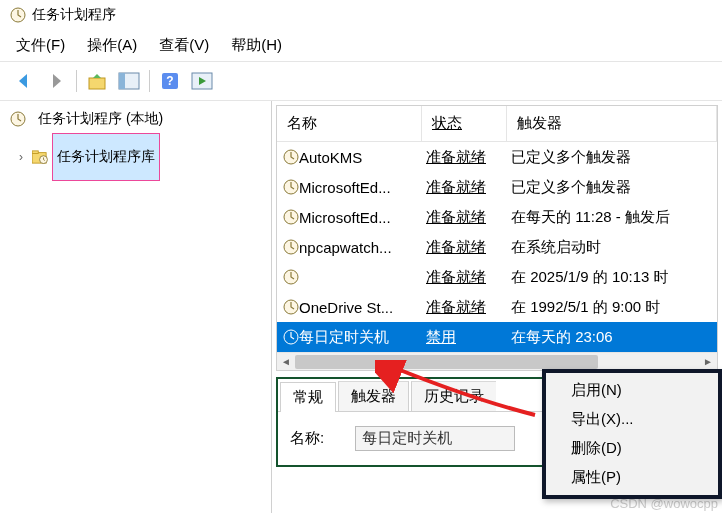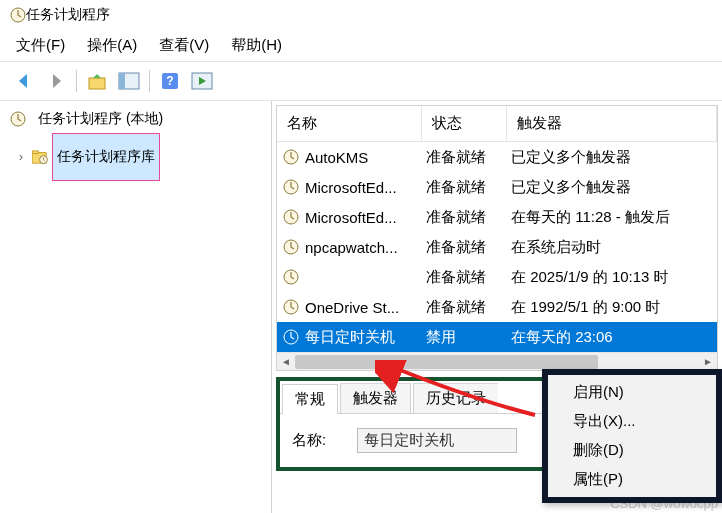--- a/index.html
+++ b/index.html
@@ -1,55 +1,55 @@
 <!DOCTYPE html>
 <html><head>
 <meta charset="utf-8">
 <style>
 * { margin: 0; padding: 0; box-sizing: border-box; font-family: "Microsoft YaHei", "SimSun", sans-serif; }
 body { background: #fff; width: 722px; height: 513px; overflow: hidden; position: relative; }
 .window { width: 722px; height: 513px; display: flex; flex-direction: column; }
-.titlebar { display: flex; align-items: center; padding: 6px 10px; font-size: 14px; }
+.titlebar { display: flex; align-items: center; padding: 6px 10px; font-size: 14px; gap: 6px; }
 .clock-icon { width: 16px; height: 16px; }
 .menubar { display: flex; gap: 22px; padding: 6px 16px 6px 16px; font-size: 15px; }
 .menubar span { cursor: default; }
 .toolbar { display: flex; align-items: center; padding: 4px 8px; gap: 0; border-top: 1px solid #e5e5e5; border-bottom: 1px solid #e5e5e5; }
 .tool-btn { width: 32px; height: 30px; display: flex; align-items: center; justify-content: center; border: 1px solid transparent; }
 .tool-sep { width: 1px; height: 22px; background: #ccc; margin: 0 4px; }
 .main { flex: 1; display: flex; border-top: 0; overflow: hidden; }
 .left-pane { width: 272px; border-right: 1px solid #d0d0d0; padding: 6px 4px; font-size: 14px; overflow: hidden; }
 .tree-root { display: flex; align-items: center; gap: 12px; padding: 3px 6px; }
 .tree-child { display: flex; align-items: center; gap: 4px; padding: 2px 6px; margin-left: 4px; }
 .expander { width: 14px; text-align: center; color: #666; font-size: 12px; cursor: pointer; }
 .tree-sel { background: #cde8ff; border: 1px solid #ec4899; padding: 14px 4px; }
 .folder-icon { width: 16px; height: 14px; display: inline-block; }
 .right-pane { flex: 1; display: flex; flex-direction: column; position: relative; overflow: hidden; }
 .task-list { margin: 4px 4px 0 4px; border: 1px solid #d0d0d0; overflow: hidden; position: relative; }
 .list-header { display: flex; background: #fff; border-bottom: 1px solid #e5e5e5; font-size: 15px; }
 .list-header > div { padding: 8px 10px; border-right: 1px solid #e5e5e5; }
 .col-name { width: 145px; }
-.col-status { width: 85px; }
+.col-status { width: 85px; text-decoration: underline; }
 .col-trigger { flex: 1; }
 .task-row { display: flex; align-items: center; font-size: 15px; height: 30px; }
-.task-row .col-name { display: flex; align-items: center; gap: 6px; padding-left: 6px; white-space: nowrap; overflow: hidden; }
+.task-row .col-name { display: flex; align-items: center; padding-left: 6px; white-space: nowrap; overflow: hidden; }
 .task-row .col-status { padding-left: 4px; white-space: nowrap; }
 .task-row .col-trigger { padding-left: 4px; white-space: nowrap; overflow: hidden; }
 .task-row.selected { background: #0078d7; color: #fff; }
 .task-row.selected .clock-icon circle { fill: #0078d7; }
 .hscroll { height: 18px; display: flex; background: #f0f0f0; border-top: 1px solid #e5e5e5; }
 .hscroll-btn { width: 18px; display: flex; align-items: center; justify-content: center; color: #666; font-size: 10px; }
 .hscroll-track { flex: 1; position: relative; }
 .hscroll-thumb { position: absolute; left: 0; top: 2px; height: 14px; width: 75%; background: #c8c8c8; border-radius: 2px; }
-.detail-pane { margin: 6px 4px 0 4px; border: 4px solid #14532d; }
+.detail-pane { margin: 6px 4px 0 4px; border: 2px solid #14532d; }
 .tabs { display: flex; align-items: flex-end; border-bottom: 1px solid #d0d0d0; font-size: 15px; background: #fff; padding-top: 2px; }
 .tab { padding: 5px 12px; border: 1px solid #d0d0d0; border-bottom: none; margin-left: 2px; background: #fff; position: relative; top: 1px; }
 .tab:not(.active) { background: #f5f5f5; border-top: 1px solid #d8d8d8; top: 0; }
 .detail-body { padding: 14px 12px; font-size: 15px; display: flex; gap: 31px; align-items: center; }
 .name-input { border: 1px solid #bbb; background: #f4f4f4; padding: 3px 6px; font-size: 15px; width: 160px; color: #333; }
-.context-menu { position: absolute; top: 369px; left: 542px; width: 180px; background: #f2f2f2; border: 6px solid #0f172a; box-shadow: 2px 3px 6px rgba(0,0,0,0.25); font-size: 15px; padding: 3px; z-index: 10; }
+.context-menu { position: absolute; top: 369px; left: 542px; width: 180px; background: #f2f2f2; border: 4px solid #0f172a; box-shadow: 2px 3px 6px rgba(0,0,0,0.25); font-size: 15px; padding: 3px; z-index: 10; }
 .context-menu div { padding: 5px 22px; cursor: default; }
 .arrow-red { position: absolute; z-index: 5; }
 .watermark { position: absolute; right: 4px; bottom: 2px; font-size: 13px; color: #ccc; }
 </style>
 </head>
 <body>
 
 <div class="window">
 
   <div class="titlebar">

